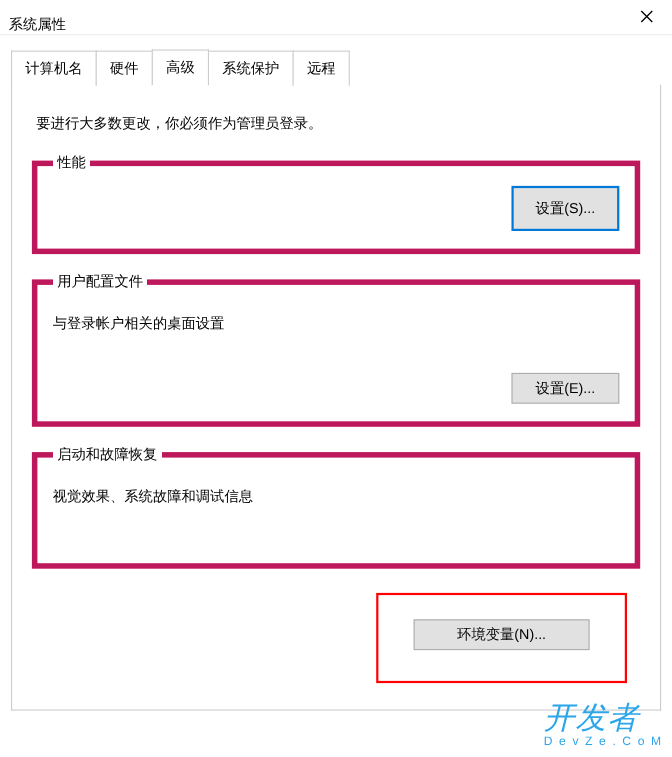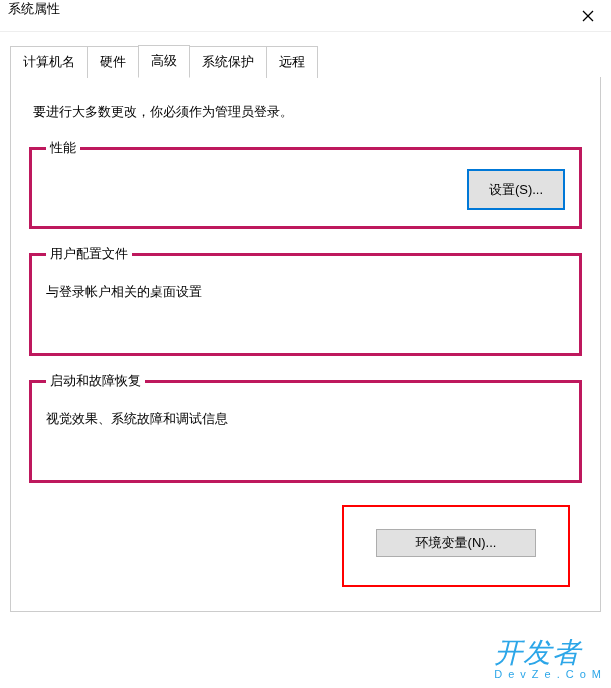--- a/index.html
+++ b/index.html
@@ -1,32 +1,32 @@
 <!DOCTYPE html>
 <html><head>
   <meta charset="utf-8">
   <style>
     * { box-sizing: border-box; font-family: "Microsoft YaHei", "Segoe UI", sans-serif; }
     body { margin: 0; padding: 0; width: 611px; height: 688px; background: #fff; font-size: 13px; color: #000; }
 
-    .titlebar { display: flex; align-items: flex-start; height: 32px; padding: 0 0 0 8px; border-bottom: 1px solid #eee; }
+    .titlebar { display: flex; align-items: flex-end; height: 32px; padding: 0 0 0 8px; border-bottom: 1px solid #eee; }
     .titlebar-title { flex: 1; font-size: 13px; }
     .close-btn { width: 46px; height: 32px; display: flex; align-items: center; justify-content: center; cursor: pointer; }
     .close-btn svg { width: 12px; height: 12px; }
 
     .tabs { display: flex; padding: 12px 10px 0 10px; align-items: flex-end; }
     .tab { padding: 6px 12px 7px; border: 1px solid #ccc; border-bottom: none; background: #fff; font-size: 13px; cursor: pointer; position: relative; bottom: -1px; }
     .tab:not(:first-child) { margin-left: -1px; }
     .tab.active { background: #fff; z-index: 2; border-bottom: 1px solid #fff; }
     .tab:not(.active) { background: #fff; }
 
     .content { padding: 10px 18px 12px 18px; position: relative; border: 1px solid #ccc; margin: 0 10px; border-top: none; }
     .admin-note { margin: 16px 4px 18px 4px; }
 
-    fieldset { border: 3px solid #be185d; margin: 10px 0 16px 0; padding: 12px 14px 16px 14px; position: relative; }
+    fieldset { border: 5px solid #be185d; margin: 10px 0 16px 0; padding: 12px 14px 16px 14px; position: relative; }
     legend { padding: 0 4px; font-size: 13px; }
     .field-desc { margin: 8px 0 36px 0; }
     .btn-row { display: flex; justify-content: flex-end; }
 
     button.win-btn { min-width: 98px; height: 28px; padding: 0 16px; font-size: 13px; background: #e1e1e1; border: 1px solid #adadad; cursor: pointer; font-family: inherit; }
     button.win-btn.highlight { border: 2px solid #0078d7; background: #e1e1e1; padding: 0 15px; height: 41px; }
 
     .env-row { display: flex; justify-content: flex-end; padding: 10px 14px 12px 14px; }
     .red-box { border: 2px solid #ff0000; padding: 22px 32px 28px 32px; margin: -4px -2px 0 0; display: inline-block; }
     .env-row button.win-btn { min-width: 160px; }
@@ -62,20 +62,23 @@
     <fieldset>
       <legend>性能</legend>
       <div class="btn-row">
         <button class="win-btn highlight">设置(S)...</button>
       </div>
     </fieldset>
 
     <fieldset>
       <legend>用户配置文件</legend>
       <div class="field-desc">与登录帐户相关的桌面设置</div>
+      <div class="btn-row">
+        <button class="win-btn">设置(E)...</button>
+      </div>
     </fieldset>
 
     <fieldset>
       <legend>启动和故障恢复</legend>
       <div class="field-desc">视觉效果、系统故障和调试信息</div>
     </fieldset>
 
     <div class="env-row">
       <div class="red-box">
         <button class="win-btn">环境变量(N)...</button>

